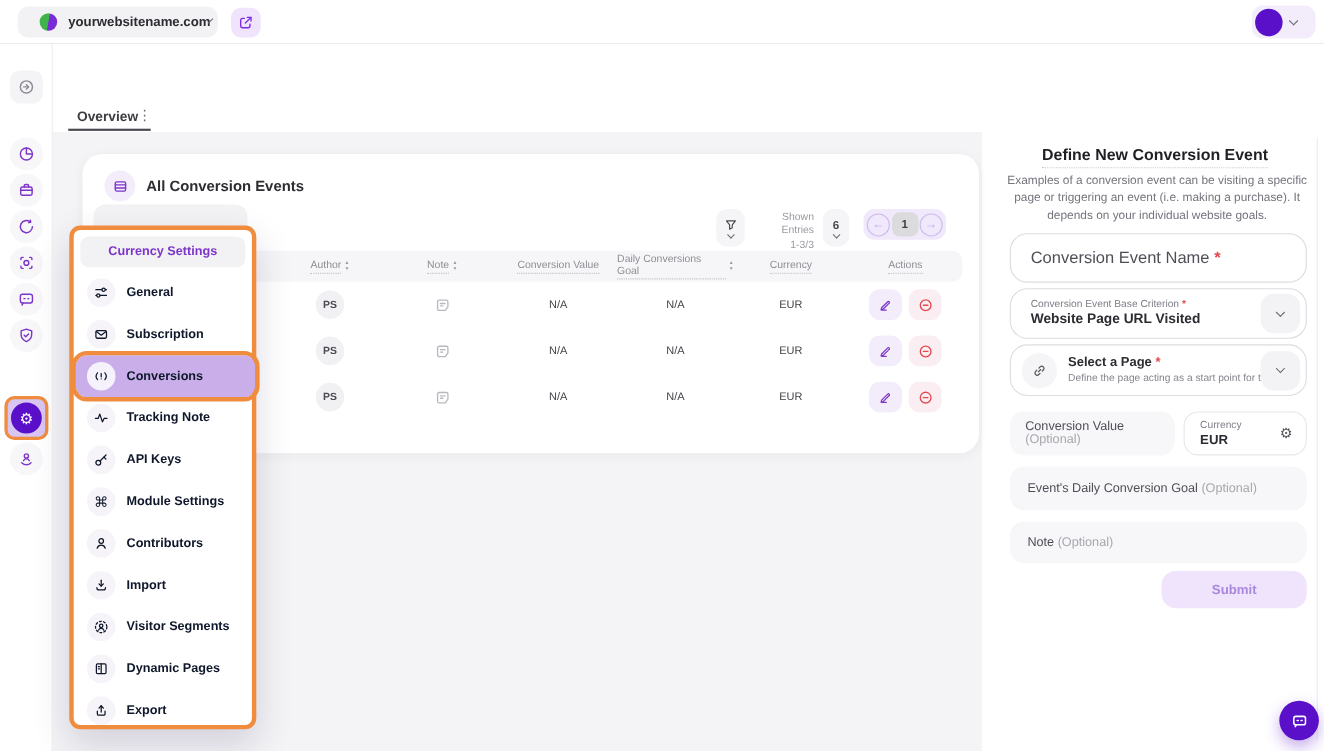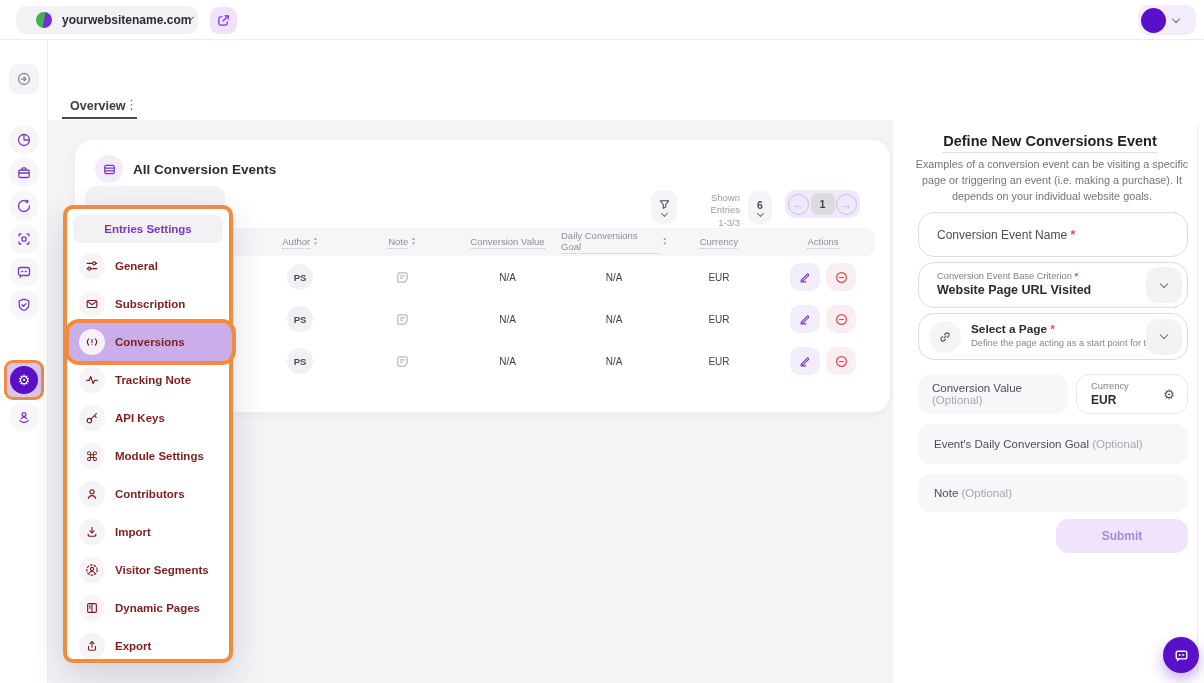--- a/index.html
+++ b/index.html
@@ -60,33 +60,33 @@
   .cell{display:flex;align-items:center;justify-content:center;font-size:10px;color:#3f3f45;font-weight:500}
   .ps{width:26px;height:26px;border-radius:50%;background:#F1F1F4;color:#4a4a52;font-size:9.5px;font-weight:700;display:flex;align-items:center;justify-content:center}
   .note-ic{color:#b8b8c0}
   .act-btn{width:30px;height:28px;border:none;border-radius:10px;display:flex;align-items:center;justify-content:center;cursor:pointer}
   .edit{background:#F3EDFB;color:#7D35C9}
   .del{background:#FBEEF3;color:#E5484D}
 
   
   .menu{position:absolute;left:63px;top:205px;width:170px;height:458px;background:#fff;border:4px solid #EF8C3D;border-radius:10px;z-index:5;box-shadow:0 14px 34px rgba(40,20,80,.16);padding:6px 6px 4px 6px}
   .menu-head{height:28px;background:#F2F2F4;border-radius:8px;display:flex;align-items:center;justify-content:center;font-size:11.5px;font-weight:700;color:#7D35C9;margin-bottom:4px}
-  .mi{height:38px;display:flex;align-items:center;gap:10px;padding-left:6px;color:#7f1d1d;cursor:pointer}
+  .mi{height:38px;display:flex;align-items:center;gap:10px;padding-left:6px;color:#0f172a;cursor:pointer}
   .mi .micon{width:26px;height:26px;border-radius:50%;background:#F6F4F9;display:flex;align-items:center;justify-content:center;flex:0 0 auto;font-size:13px}
   .mi .mlabel{font-size:11.5px;font-weight:600}
   .mi.active{background:#C9AEE9;border-radius:10px;outline:4px solid #EF8C3D;margin:0 -9px 0 -4px;padding-left:10px}
   .mi.active .micon{background:#F6F2FB}
 
   
   .f-title{position:absolute;left:900px;top:132px;width:300px;text-align:center;z-index:2}
   .f-title span{display:inline-block;font-size:14.5px;font-weight:700;color:#1f1f24;border-bottom:1px dotted #c9c9cf;padding-bottom:3px}
   .f-desc{position:absolute;left:903px;top:156px;width:298px;text-align:center;font-size:10.8px;line-height:1.5;color:#74747d}
   .box{position:absolute;background:#fff;border:1px solid #DCDCE2;border-radius:16px}
   .soft{position:absolute;background:#F7F7F9;border-radius:13px}
-  .ph{font-size:12px;color:#4e4e57;font-weight:500}
+  .ph{font-size:15px;color:#4e4e57;font-weight:500}
   .req{color:#E5484D;font-weight:700}
   .opt{color:#a6a6ae}
   .minilabel{font-size:9.3px;color:#7f7f88}
   .chev-btn{position:absolute;right:5px;top:50%;transform:translateY(-50%);width:36px;height:36px;background:#F3F3F5;border:none;border-radius:12px;display:flex;align-items:center;justify-content:center;cursor:pointer}
   .btn{position:absolute;border:none;border-radius:13px;font-size:12px;font-weight:600;cursor:pointer;font-family:"Liberation Sans",sans-serif}
 
   .fab{position:absolute;left:1163px;top:637px;width:36px;height:36px;border-radius:50%;background:#5A10C8;border:none;display:flex;align-items:center;justify-content:center;color:#fff;cursor:pointer;z-index:6;box-shadow:0 6px 14px rgba(90,16,200,.35)}
 </style>
 </head>
 <body>
@@ -354,21 +354,21 @@
                   <path d="M5.8 8h4.4"></path>
                 </svg>
               </span>
             </button>
         </div>
       </div>
     </div>
   </div>
 
   <div class="menu">
-    <div class="menu-head">Entries Settings</div>
+    <div class="menu-head">Currency Settings</div>
 
     <div class="mi">
       <span class="micon">
           <svg class="ic" width="14" height="14" viewBox="0 0 16 16">
             <path d="M2.5 5h6M12.7 5h.8M2.5 11h.8M7 11h6.5"></path>
             <circle cx="10.5" cy="5" r="1.7"></circle>
             <circle cx="5" cy="11" r="1.7"></circle>
           </svg>
         </span>
       <span class="mlabel">General</span>
@@ -461,21 +461,21 @@
           <svg class="ic" width="14" height="14" viewBox="0 0 16 16">
             <path d="M8 9.5V3.2"></path>
             <path d="M5.7 5.4L8 3l2.3 2.4"></path>
             <path d="M4 8.5v3A1.3 1.3 0 0 0 5.3 12.8h5.4A1.3 1.3 0 0 0 12 11.5v-3"></path>
           </svg>
         </span>
       <span class="mlabel">Export</span>
     </div>
   </div>
 
-  <div class="f-title"><span>Define New Conversions Event</span></div>
+  <div class="f-title"><span>Define New Conversion Event</span></div>
   <div class="f-desc">Examples of a conversion event can be visiting a specific page or triggering an event (i.e. making a purchase). It depends on your individual website goals.</div>
 
   <div class="box" style="left:918px;top:212px;width:270px;height:45px;display:flex;align-items:center;padding-left:18px">
     <span class="ph"><span>Conversion Event Name</span> <span class="req">*</span></span>
   </div>
 
   <div class="box" style="left:918px;top:262px;width:270px;height:46px">
     <div class="minilabel" style="position:absolute;left:18px;top:8px"><span>Conversion Event Base Criterion</span> <span class="req">*</span></div>
     <div style="position:absolute;left:18px;top:20px;font-size:12.5px;font-weight:700;color:#2b2b31">Website Page URL Visited</div>
     <button class="chev-btn">

